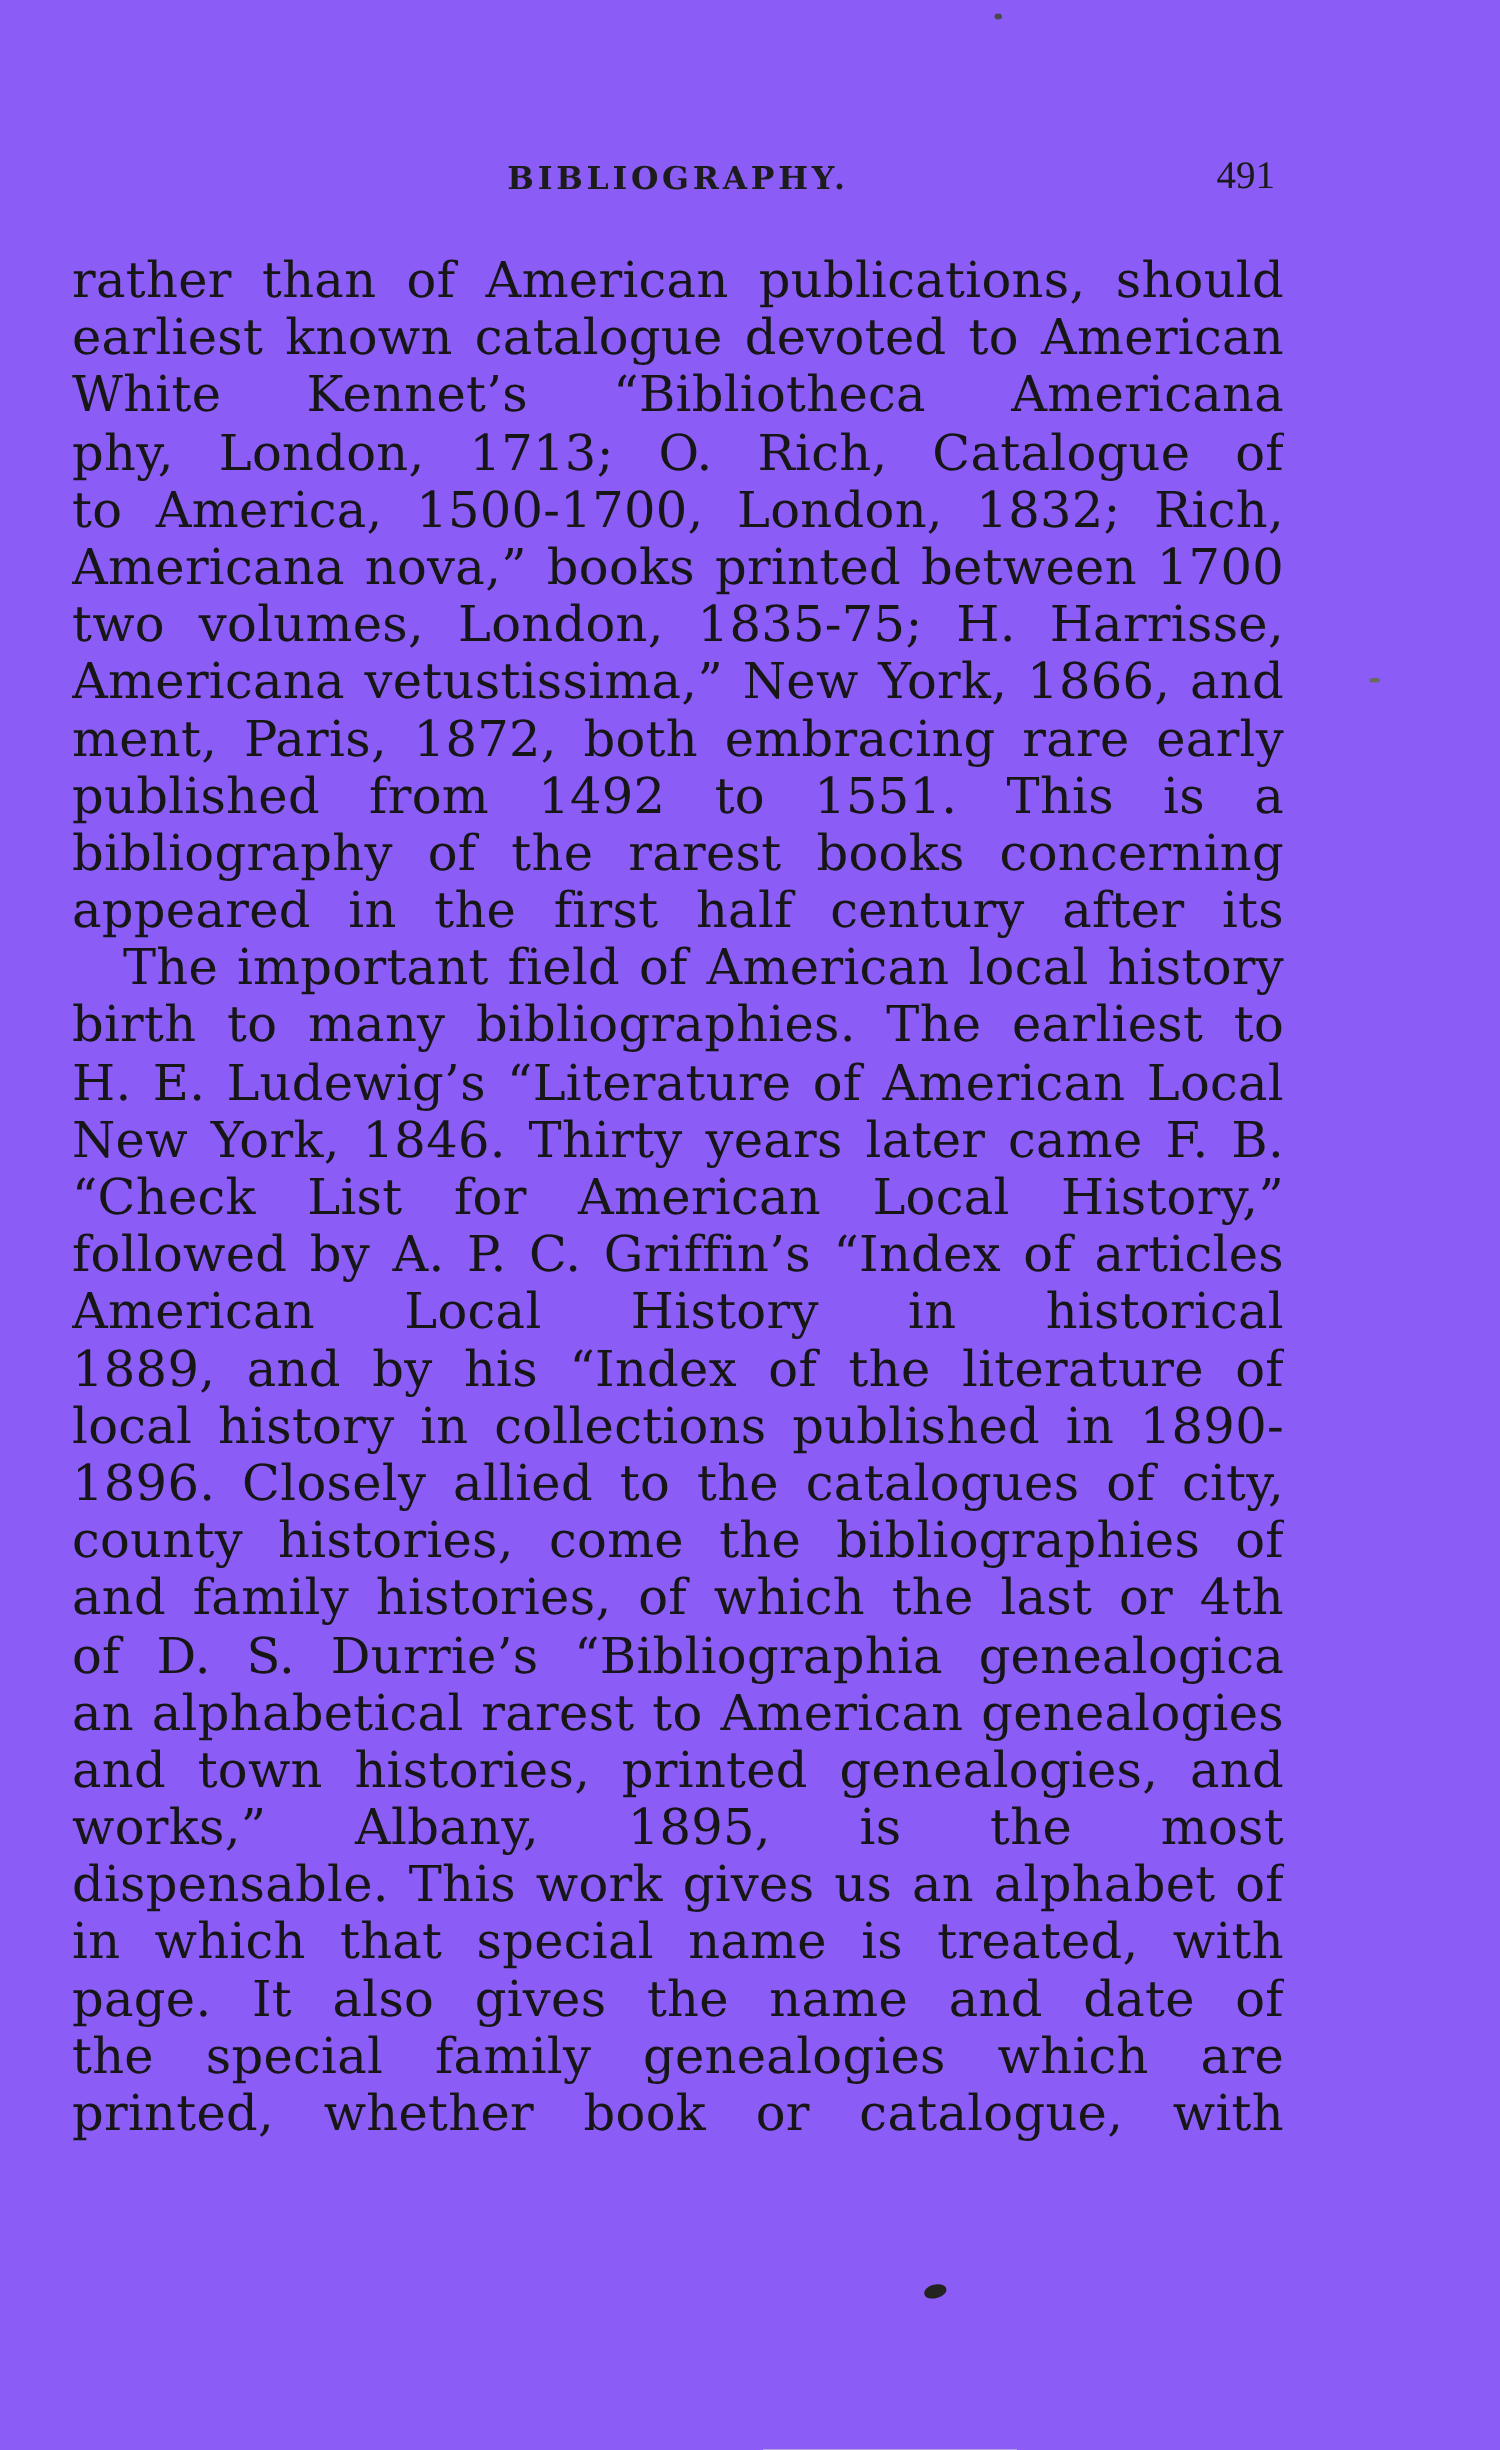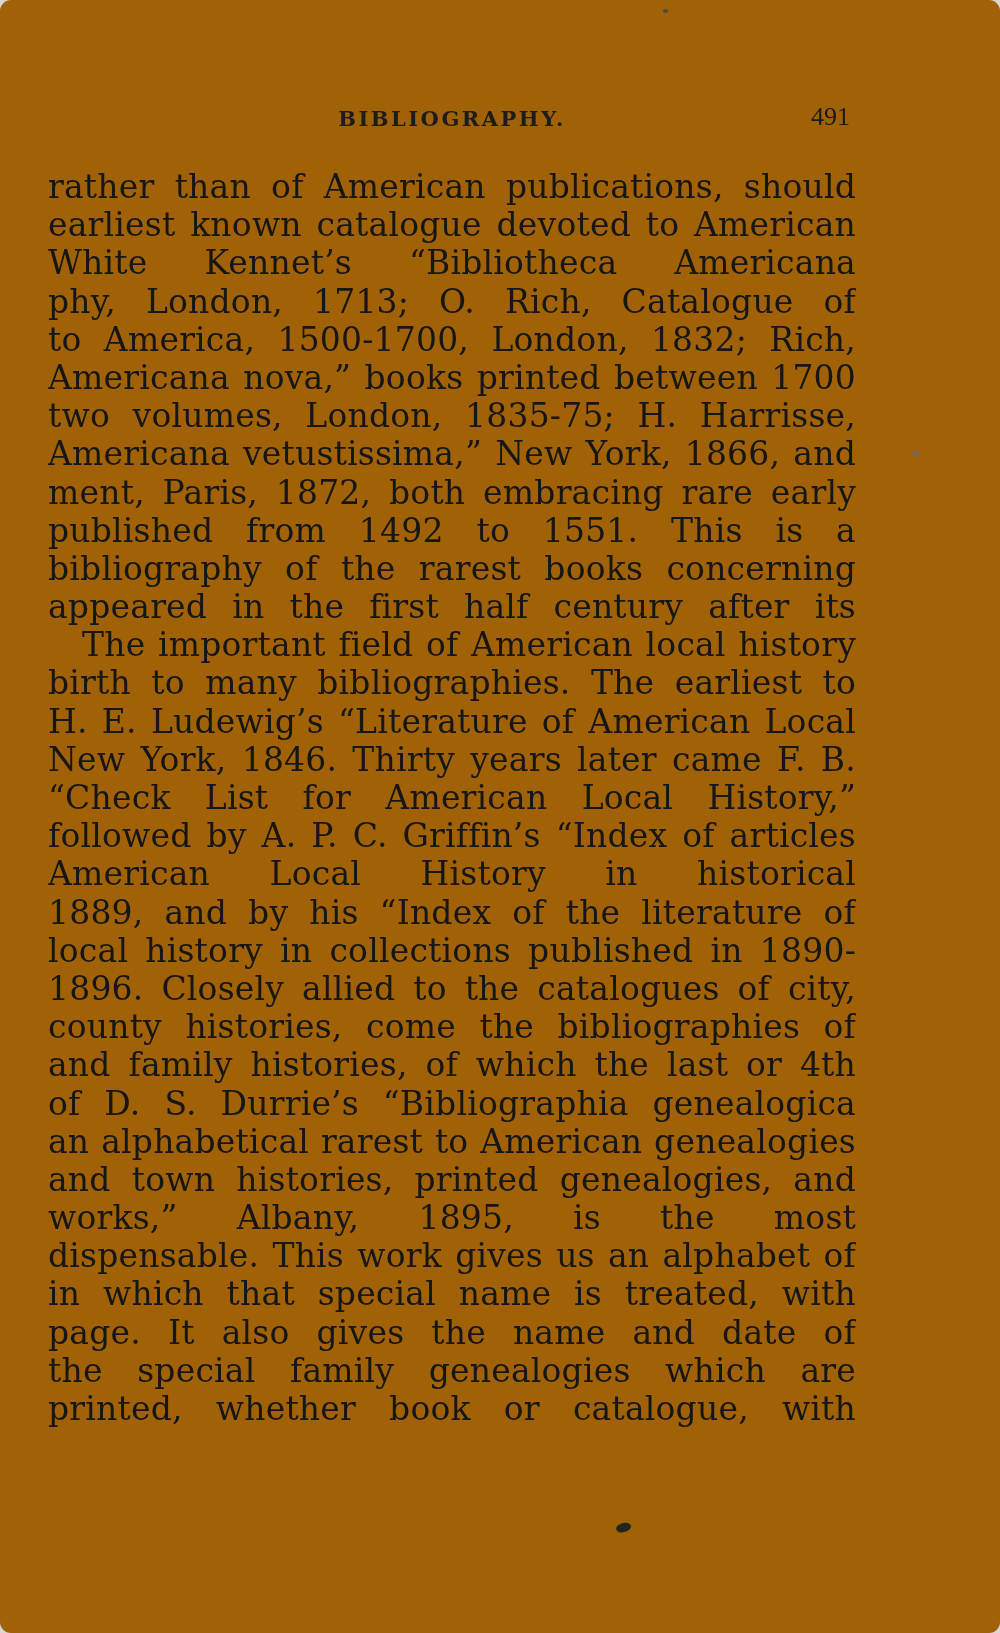--- a/index.html
+++ b/index.html
@@ -5,25 +5,24 @@
   html, body {
     margin: 0;
     padding: 0;
     background: #d8d8d4;
   }
   .page {
     position: relative;
     width: 1000px;
     height: 1633px;
     margin: 0 auto;
-    background: #a16207;
+    background: #8b5cf6;
     color: #161616;
     font-family: "DejaVu Serif", "Liberation Serif", serif;
     overflow: hidden;
-    border-radius: 11px;
   }
   .running-header {
     position: absolute;
     top: 106px;
     left: 48px;
     width: 808px;
     height: 34px;
   }
   .running-title {
     position: absolute;

